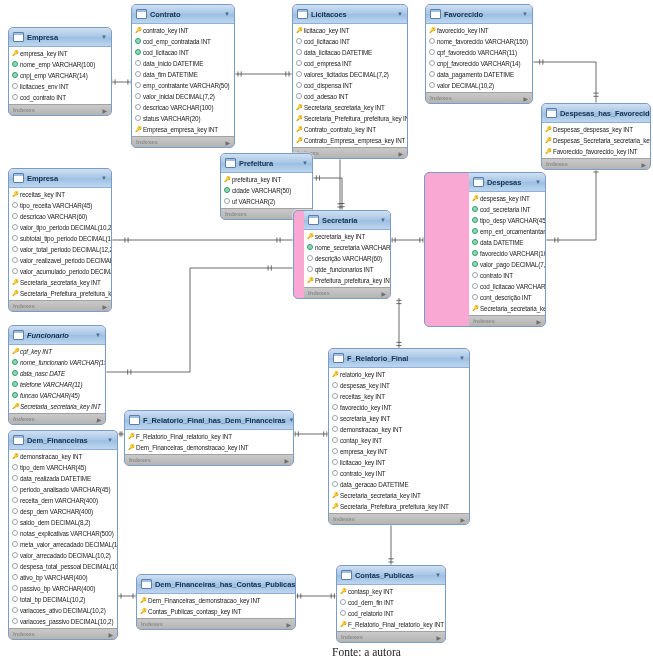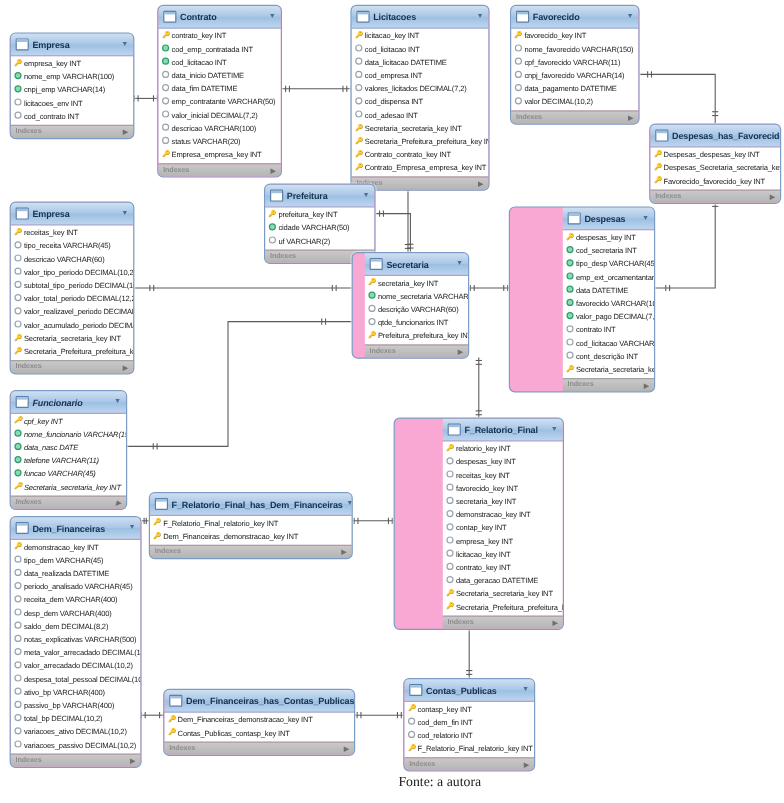--- a/index.html
+++ b/index.html
@@ -698,21 +698,21 @@
         <div class="col">
           <span class="mark fk"></span>
           <span class="col-name">Secretaria_secretaria_key INT</span>
         </div>
       </div>
       <div class="tbl-footer">
         <span class="ftxt">Indexes</span>
         <span class="farrow">▶</span>
       </div>
     </div>
-    <div class="table-node" style="left: 328px; top: 348px; width: 142px; padding-left: 40px;">
+    <div class="table-node" style="left: 328px; top: 348px; width: 142px;">
       <div class="tbl-header">
         <span class="tbl-icon"></span>
         <span class="tbl-title">F_Relatorio_Final</span>
         <span class="tbl-caret">▼</span>
       </div>
       <div class="cols">
         <div class="col">
           <span class="mark pk"></span>
           <span class="col-name">relatorio_key INT</span>
         </div>

